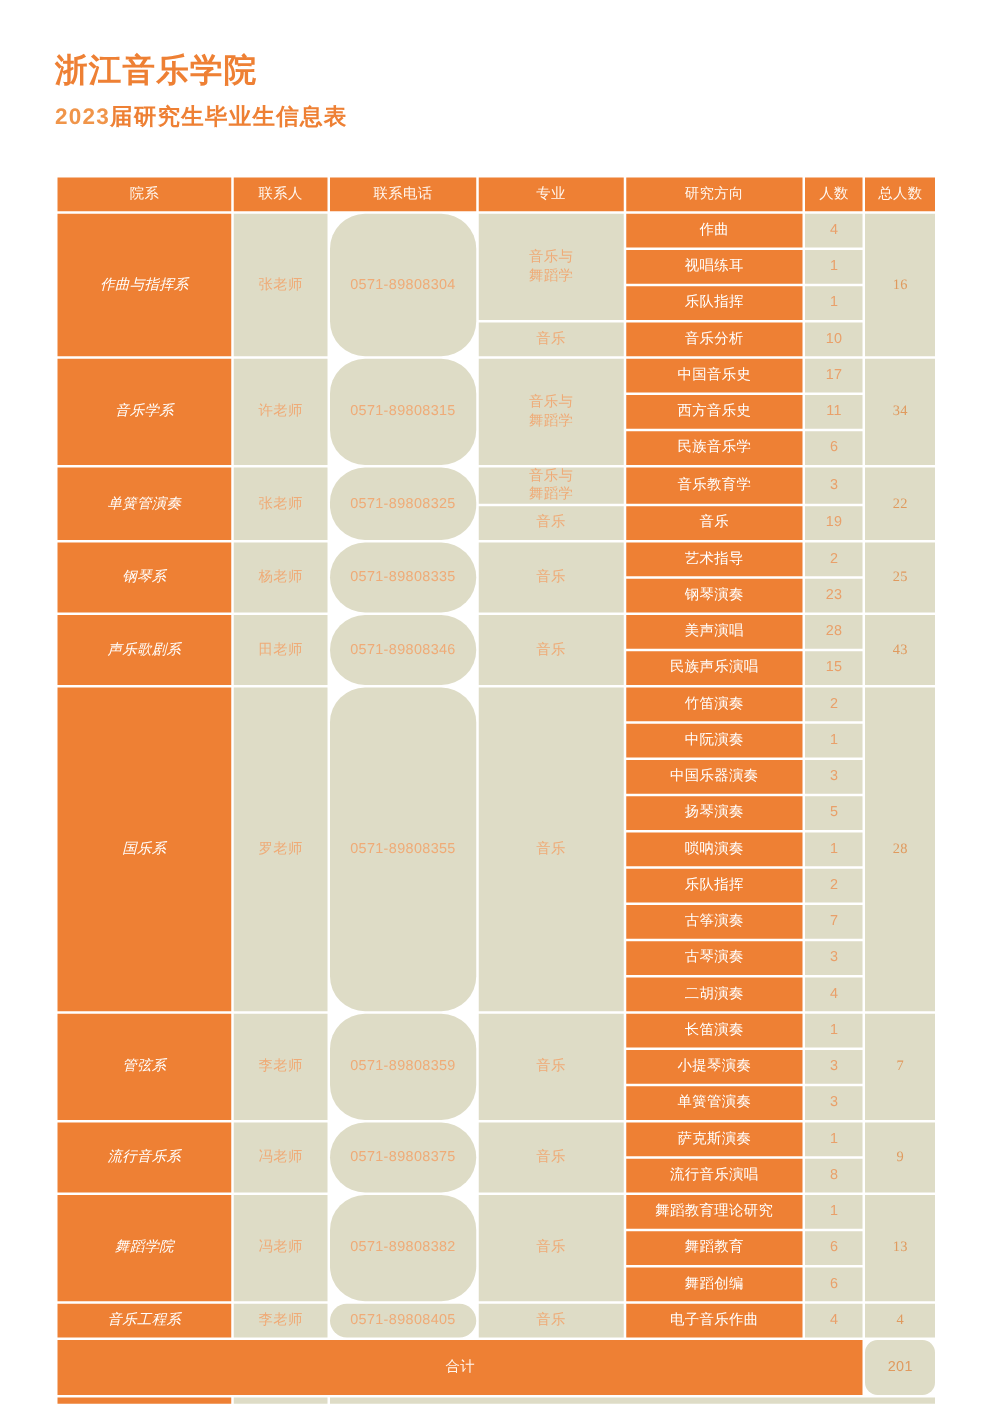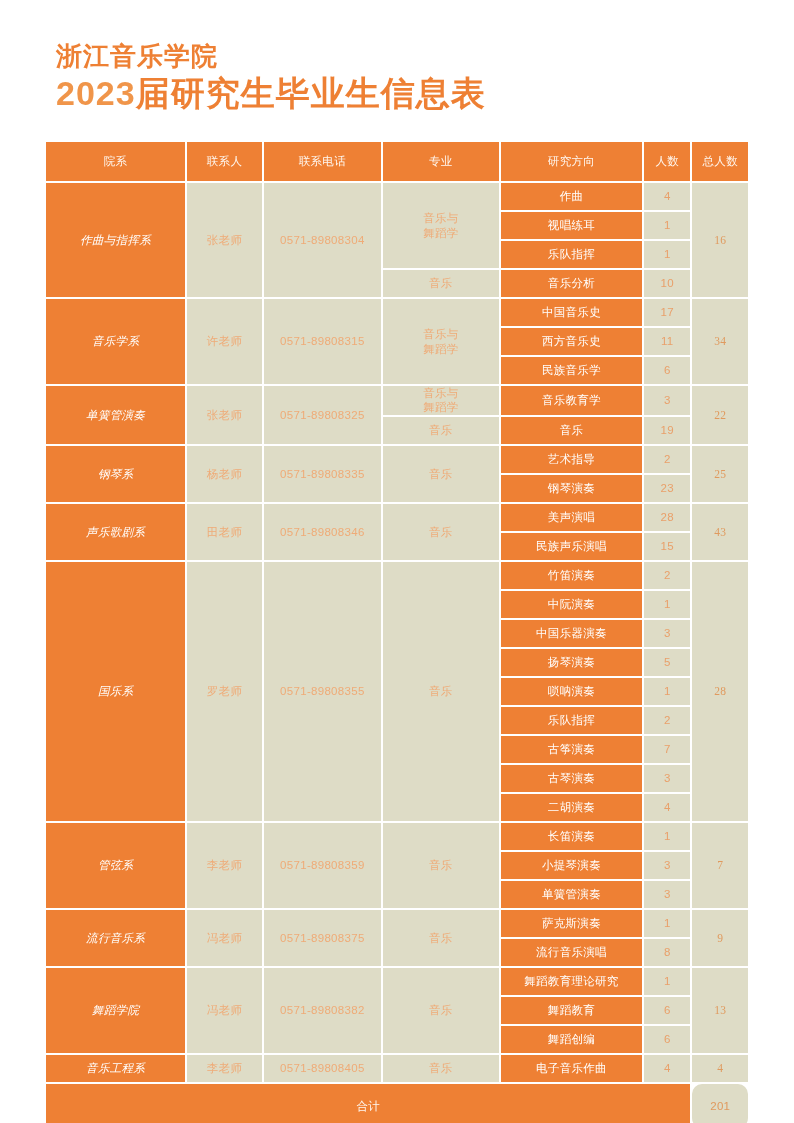--- a/index.html
+++ b/index.html
@@ -5,27 +5,27 @@
   html,body{margin:0;padding:0;}
   body{
     width:794px;height:1123px;
     background:#ffffff;
     font-family:"Liberation Sans","DejaVu Sans",sans-serif;
     -webkit-font-smoothing:antialiased;
   }
   .page{position:relative;width:794px;height:1123px;box-sizing:border-box;}
 
   
-  .title-block{position:absolute;left:56px;top:40px;}
+  .title-block{position:absolute;left:44px;top:40px;}
   .title-line1{
     font-size:26px;font-weight:bold;color:#EE8034;letter-spacing:1px;
     line-height:32px;white-space:nowrap;
   }
   .title-line2{
-    font-size:34px;font-weight:bold;color:#EE8034;letter-spacing:1px;
+    font-size:18px;font-weight:bold;color:#EE8034;letter-spacing:1px;
     line-height:34px;white-space:nowrap;margin-top:4px;
   }
   .title-line2 .num{color:#F0954A;}
 
   
   .tbl-wrap{position:absolute;left:44px;top:140px;width:706px;}
   table.grid{
     border-collapse:separate;
     border-spacing:2px;
     width:706px;
@@ -47,29 +47,29 @@
   col.c-phone{width:116px;}
   col.c-major{width:115px;}
   col.c-dir{width:140px;}
   col.c-num{width:46px;}
   col.c-tot{width:55px;}
 
   
   .or{background:#EE8034;color:#FFFFFF;}
   .be{background:#DEDCC6;color:#EFA875;}
 
-  .h-cell{background:#EE8034;color:#FFF7F0;font-size:12.5px;height:39px;}
+  .h-cell{background:#EE8034;color:#FFF7F0;font-size:12.5px;height:27px;}
 
   td.dept{height:auto;font-size:12px;font-style:italic;}
   td.dir{font-size:12px;}
   td.num{font-size:11px;color:#E9A06A;}
   td.tot{font-size:12px;color:#E09A5E;font-family:Liberation Serif, serif;}
   td.major{font-size:11.5px;color:#EFAB77;}
   td.contact{font-size:11.5px;color:#EFAB77;}
-  td.phone{font-size:11px;color:#EFAB77;letter-spacing:0.2px;}
+  td.phone{font-size:11px;color:#EFAB77;letter-spacing:0.2px;border-radius:28px;}
 
   tr.detail td{height:27px;}
 
   
   td.total-label{background:#EE8034;color:#FFF7F0;height:44px;font-size:12.5px;}
   td.total-value{background:#DEDCC6;color:#E09A5E;height:30px;font-size:12px;border-radius:10px;}
 
   
   td.foot-dept{background:#EE8034;color:#FFF7F0;height:30px;font-size:12px;}
   td.foot-name{background:#DEDCC6;color:#EFAB77;height:30px;font-size:11.5px;}

